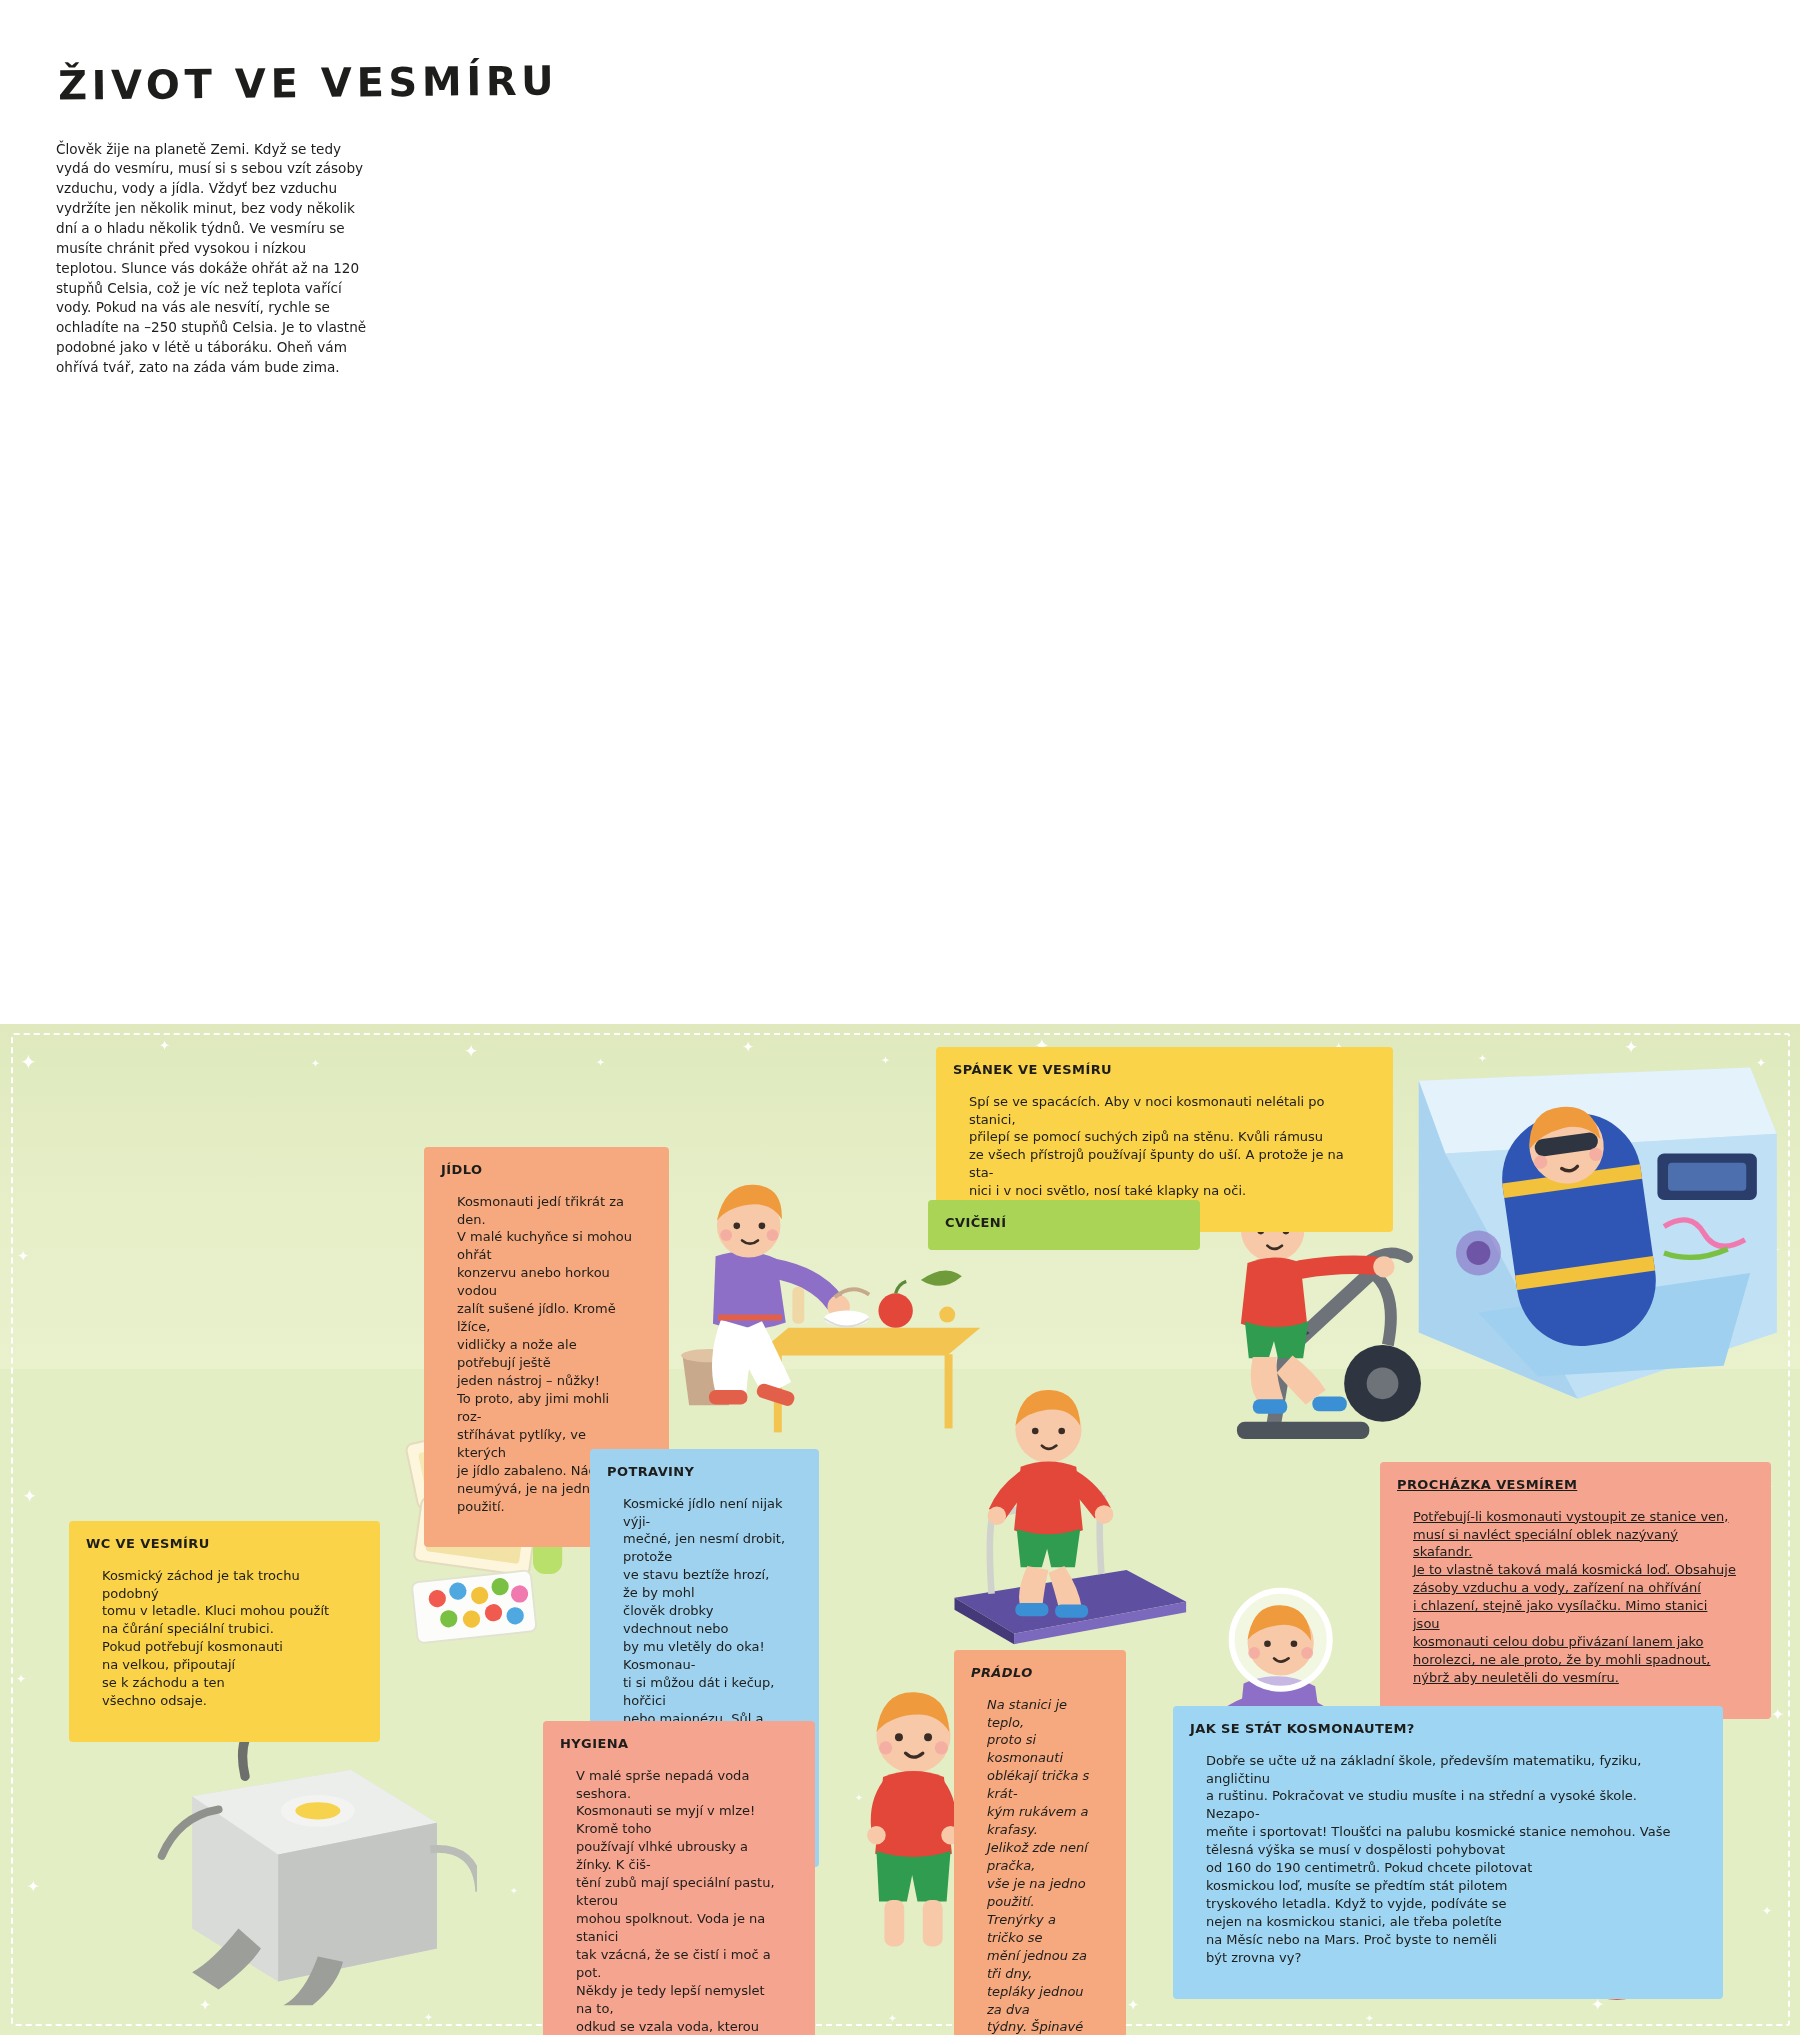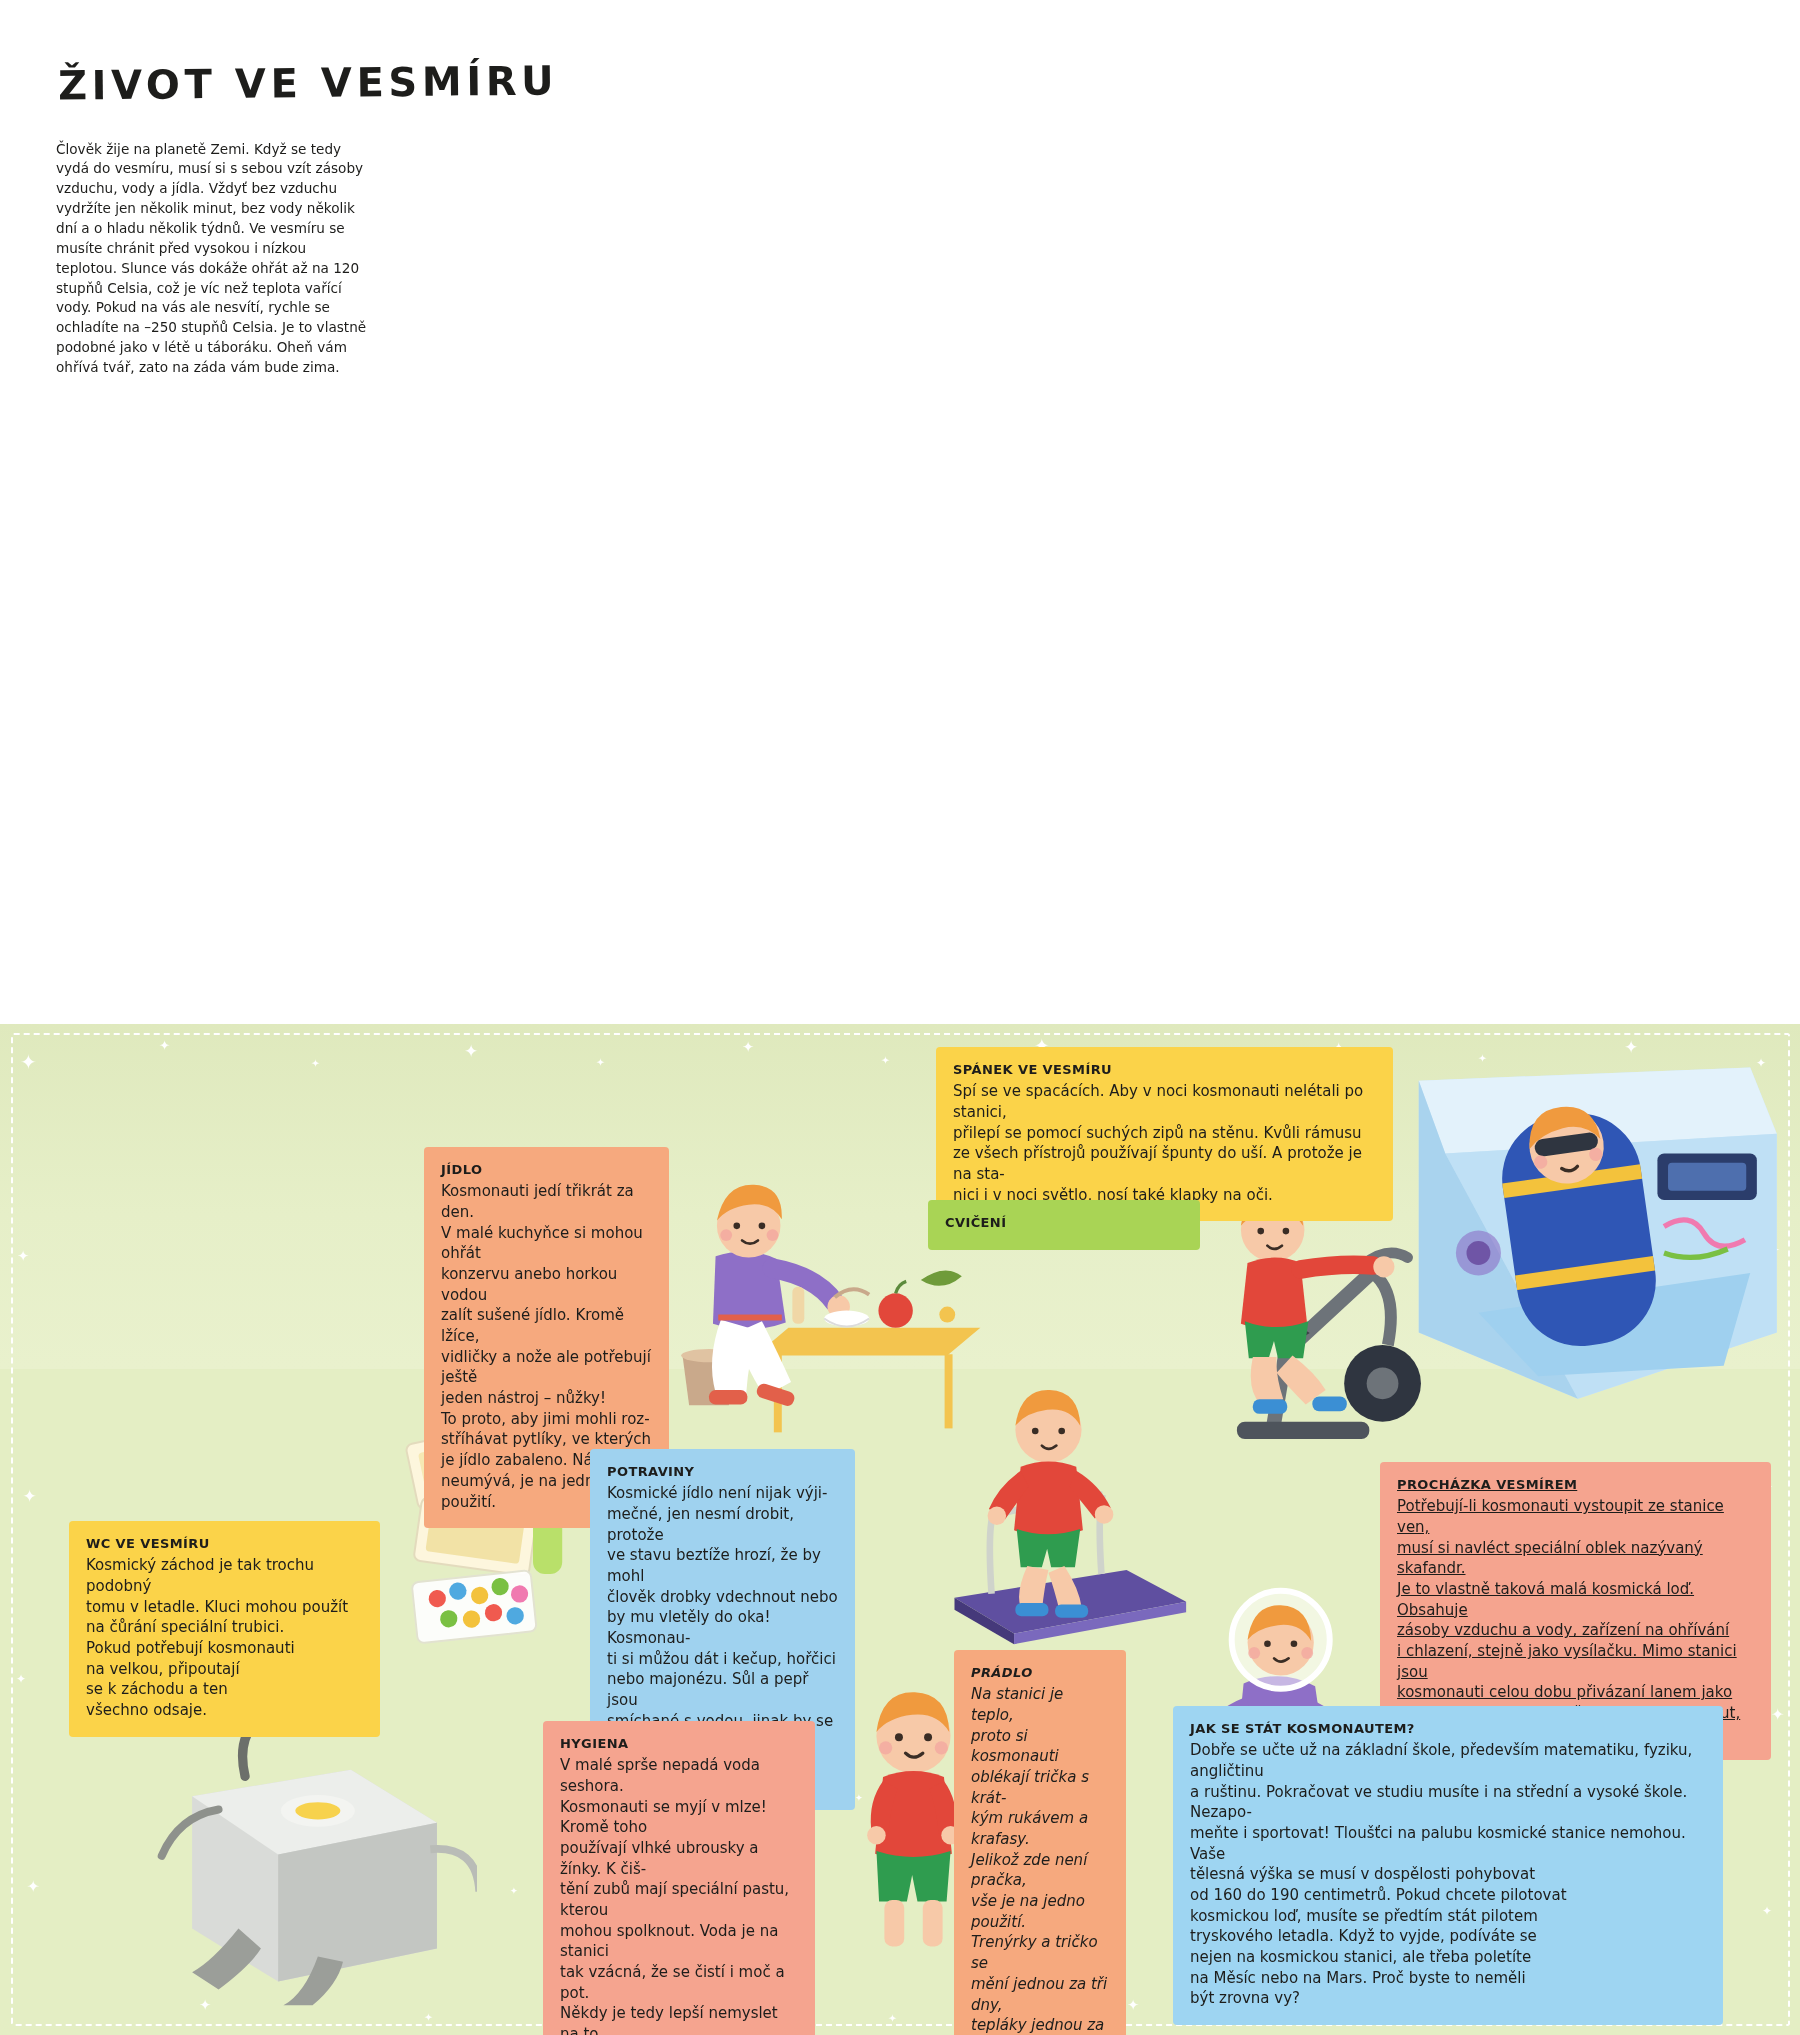--- a/index.html
+++ b/index.html
@@ -85,23 +85,23 @@
     padding: 14.6px 17px 16px 17px;
     color: #1d1d1b;
   }
   .card .hd {
     font-weight: bold;
     font-size: 13px;
     letter-spacing: 0.4px;
     margin: 0 0 4.6px 0;
   }
   .card .bd {
-    font-size: 15px;
+    font-size: 13px;
     line-height: 1.38;
-    margin: 0;
+    margin: 16px;
     white-space: pre-line;
   }
 
   
   .c-orange { background: #f6a97e; }
   .c-yellow { background: #fbd349; }
   .c-green  { background: #a9d455; }
   .c-blue   { background: #9fd2ef; }
   .c-salmon { background: #f5a48f; }
   .c-lblue  { background: #9ed5f2; }
@@ -438,21 +438,21 @@
   <div class="bd">Potřebují-li kosmonauti vystoupit ze stanice ven,
 musí si navléct speciální oblek nazývaný skafandr.
 Je to vlastně taková malá kosmická loď. Obsahuje
 zásoby vzduchu a vody, zařízení na ohřívání
 i chlazení, stejně jako vysílačku. Mimo stanici jsou
 kosmonauti celou dobu přivázaní lanem jako
 horolezci, ne ale proto, že by mohli spadnout,
 nýbrž aby neuletěli do vesmíru.</div>
 </div>
 
-<div class="card c-blue" id="card-potraviny" style="width:265px;">
+<div class="card c-blue" id="card-potraviny" style="width:229px;">
   <div class="hd">POTRAVINY</div>
   <div class="bd">Kosmické jídlo není nijak výji-
 mečné, jen nesmí drobit, protože
 ve stavu beztíže hrozí, že by mohl
 člověk drobky vdechnout nebo
 by mu vletěly do oka! Kosmonau-
 ti si můžou dát i kečup, hořčici
 nebo majonézu. Sůl a pepř jsou
 smíchané s vodou, jinak by se
 rozletěly po stanici. K pití je káva,

